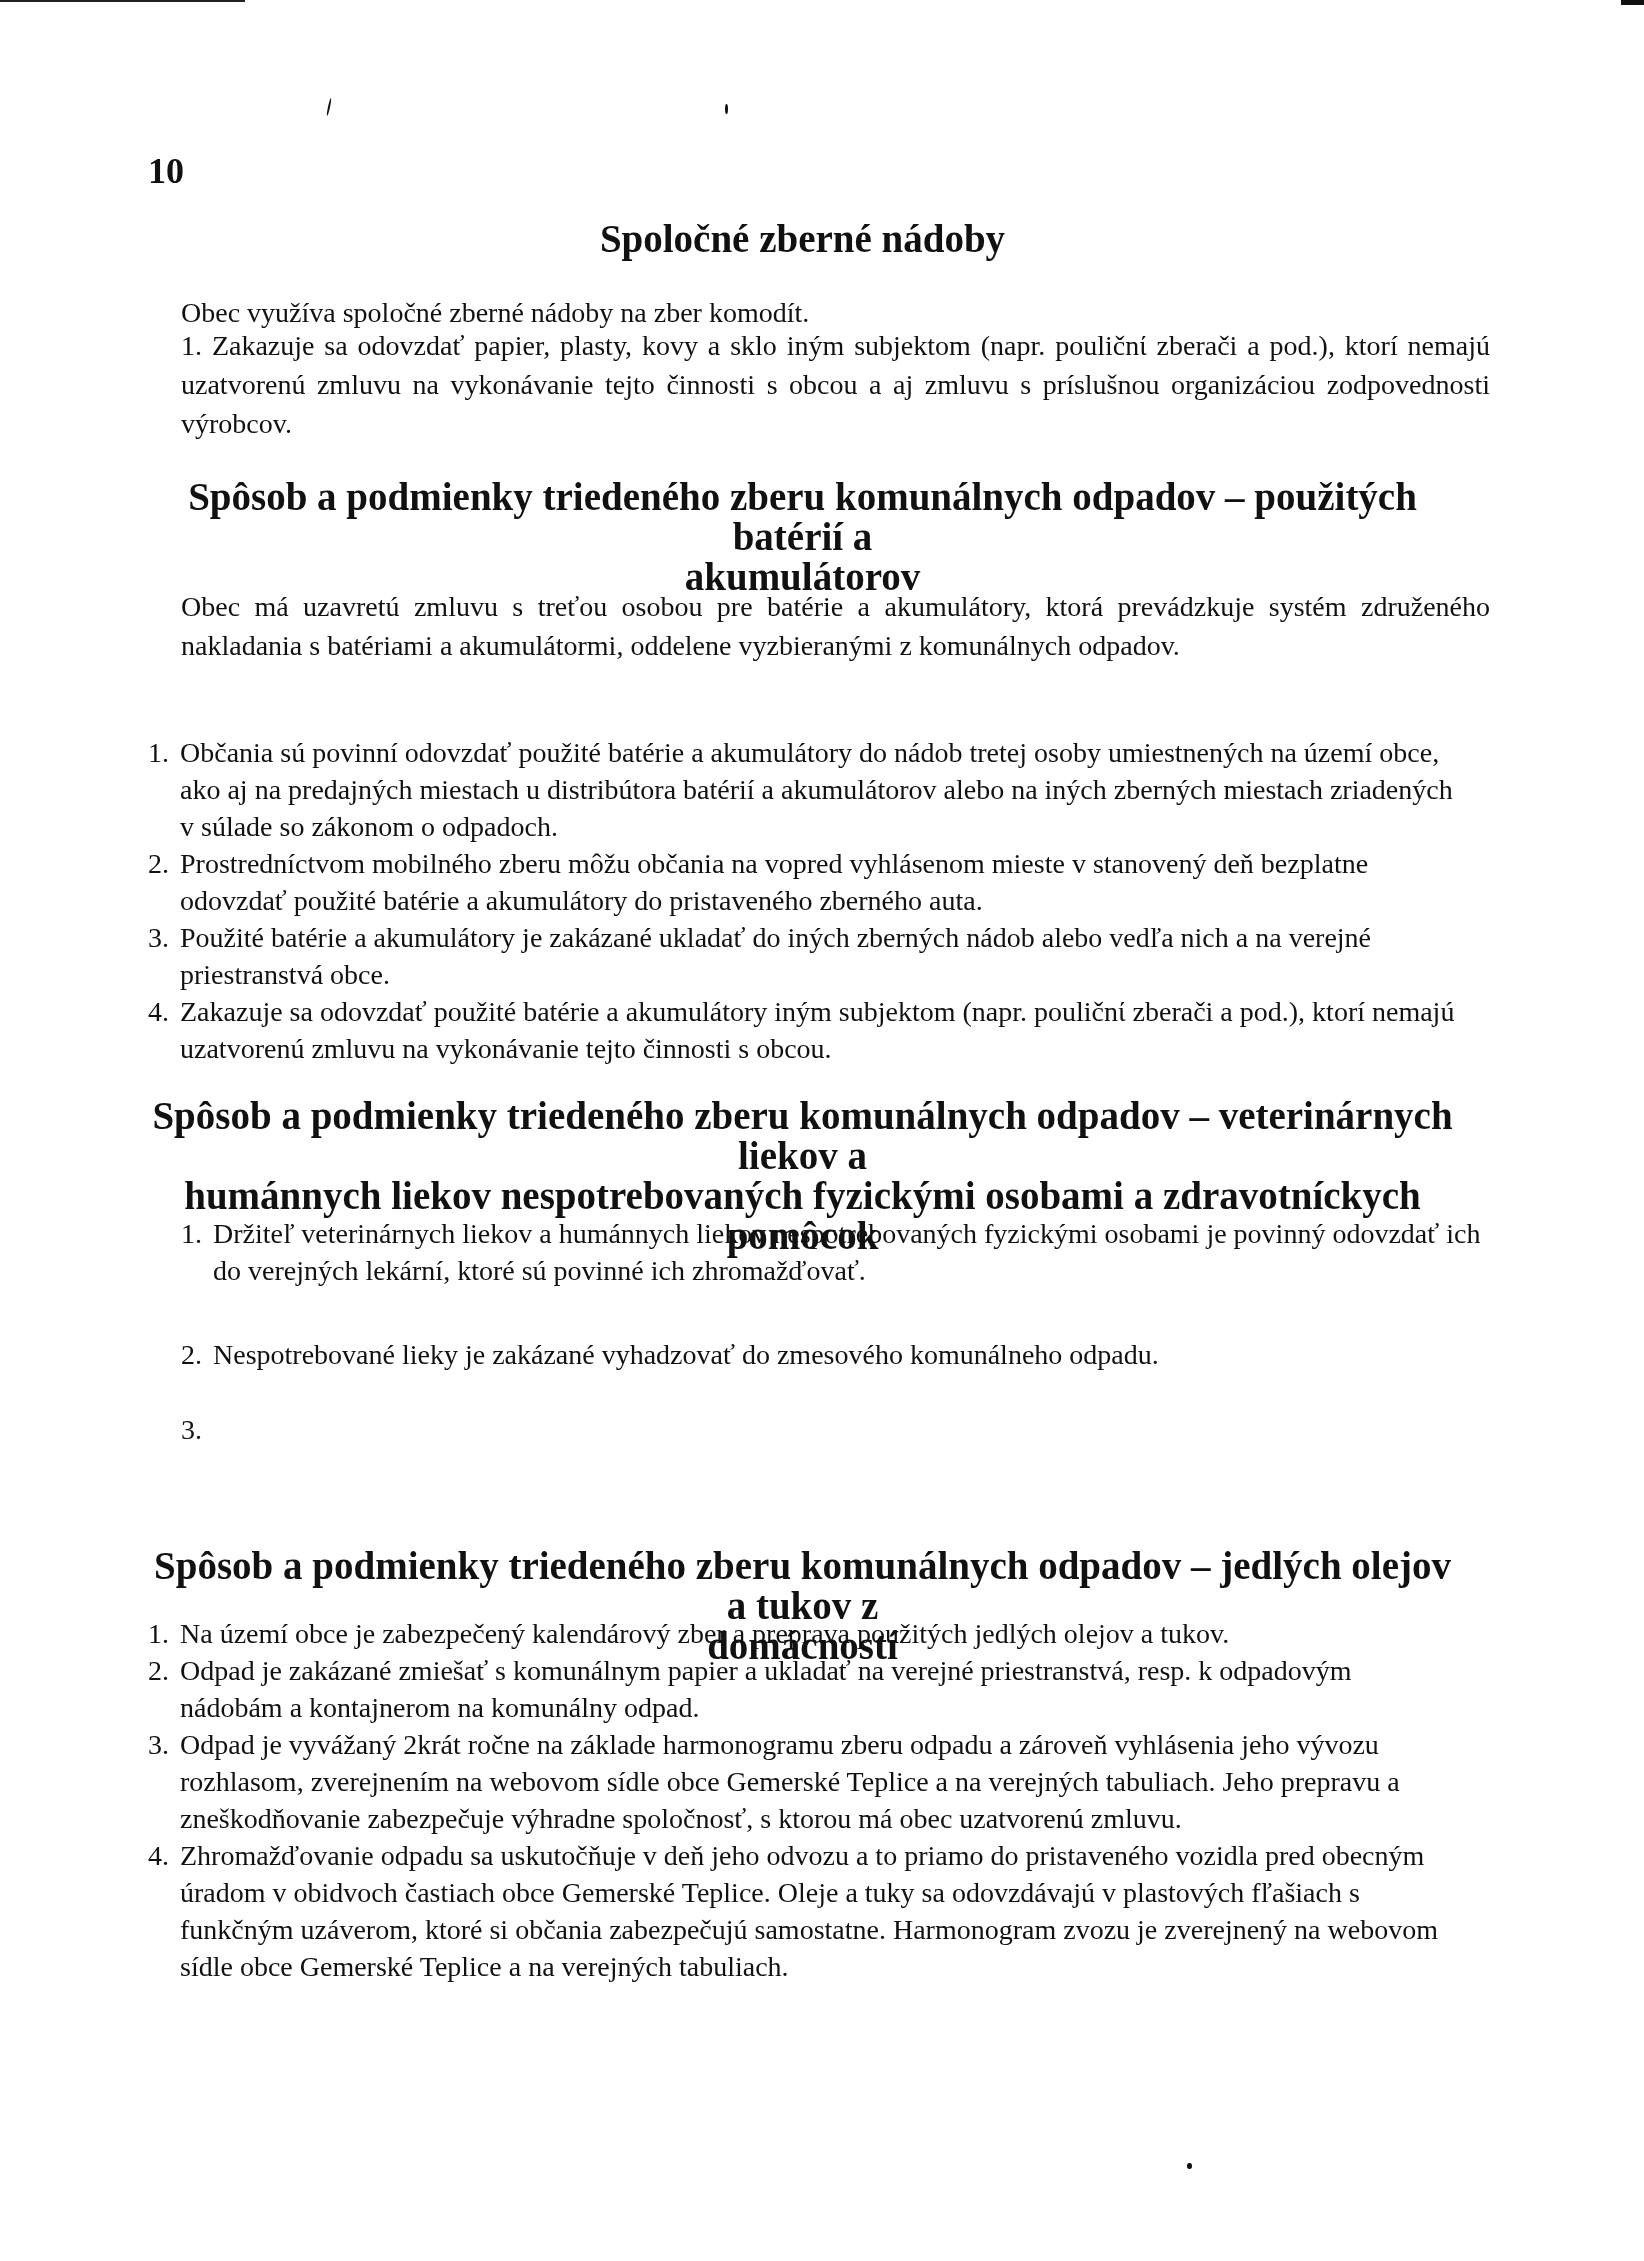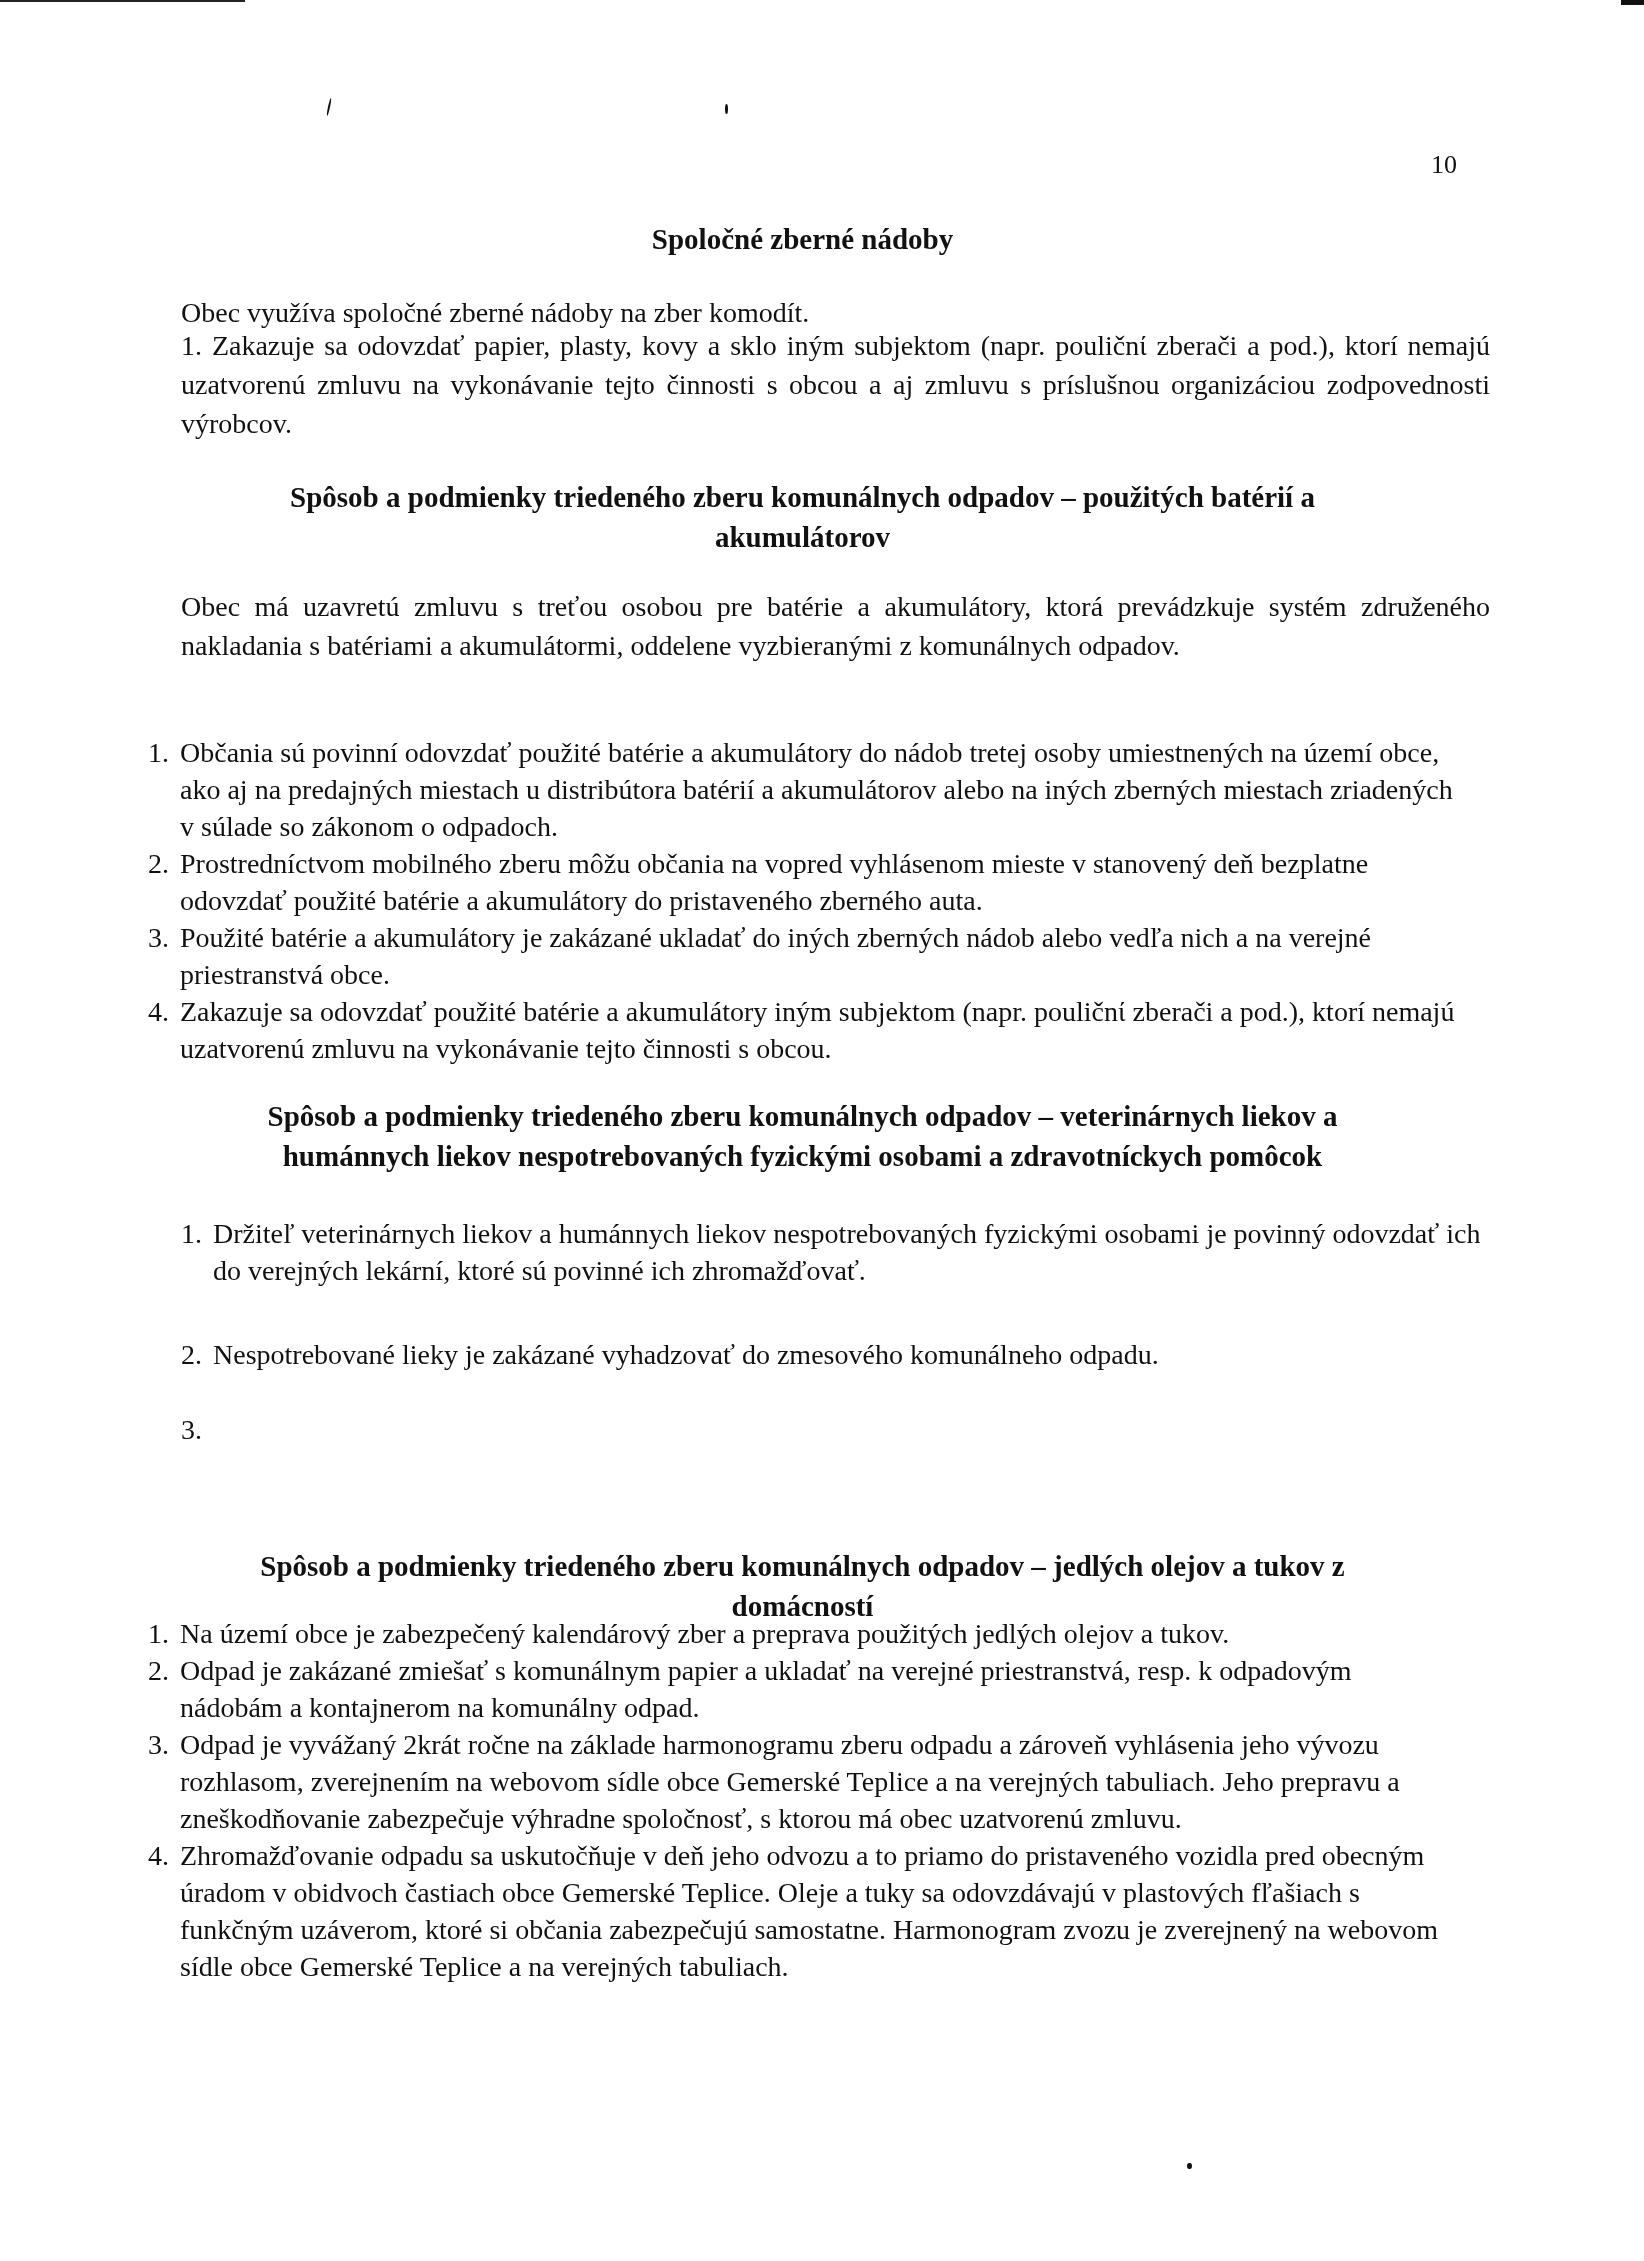--- a/index.html
+++ b/index.html
@@ -6,26 +6,26 @@
     body {
       width: 1644px; height: 2261px; position: relative; overflow: hidden;
       font-family: "Liberation Serif", "DejaVu Serif", serif;
       color: #111111;
     }
     .scan-line-top { position: absolute; left: 0; top: 0; width: 245px; height: 1.9px; background: #222; }
     .scan-mark-tr { position: absolute; right: 0; top: 0; width: 23px; height: 5.2px; background: #111; }
     .speck { position: absolute; background: #111; border-radius: 50%; }
     .page { position: absolute; left: 148px; top: 0; width: 1309px; }
     .page-number {
-      position: absolute; left: 0; width: 1309px; top: 150px; text-align: right;
-      font-weight: normal; font-size: 26px;
+      position: absolute; left: 0; width: 1309px; top: 150px; text-align: left;
+      font-weight: bold; font-size: 36px;
     }
     .heading {
       position: absolute; left: 0; width: 1309px; text-align: center;
-      font-weight: bold; font-size: 29px; line-height: 40px;
+      font-weight: bold; font-size: 39px; line-height: 40px;
     }
     .para {
       position: absolute; left: 0; width: 1309px; font-size: 28px; line-height: 39px; margin-left: 33px;
     }
     .para.justify { text-align: justify; text-align-last: left; }
     .list { position: absolute; left: 0; width: 1309px; margin: 0; padding: 0; list-style: none; }
     .list-item {
       position: relative; padding-left: 32px; font-size: 28px; line-height: 37px;
     }
     .list-item .num { position: absolute; left: 0; top: 0; }

